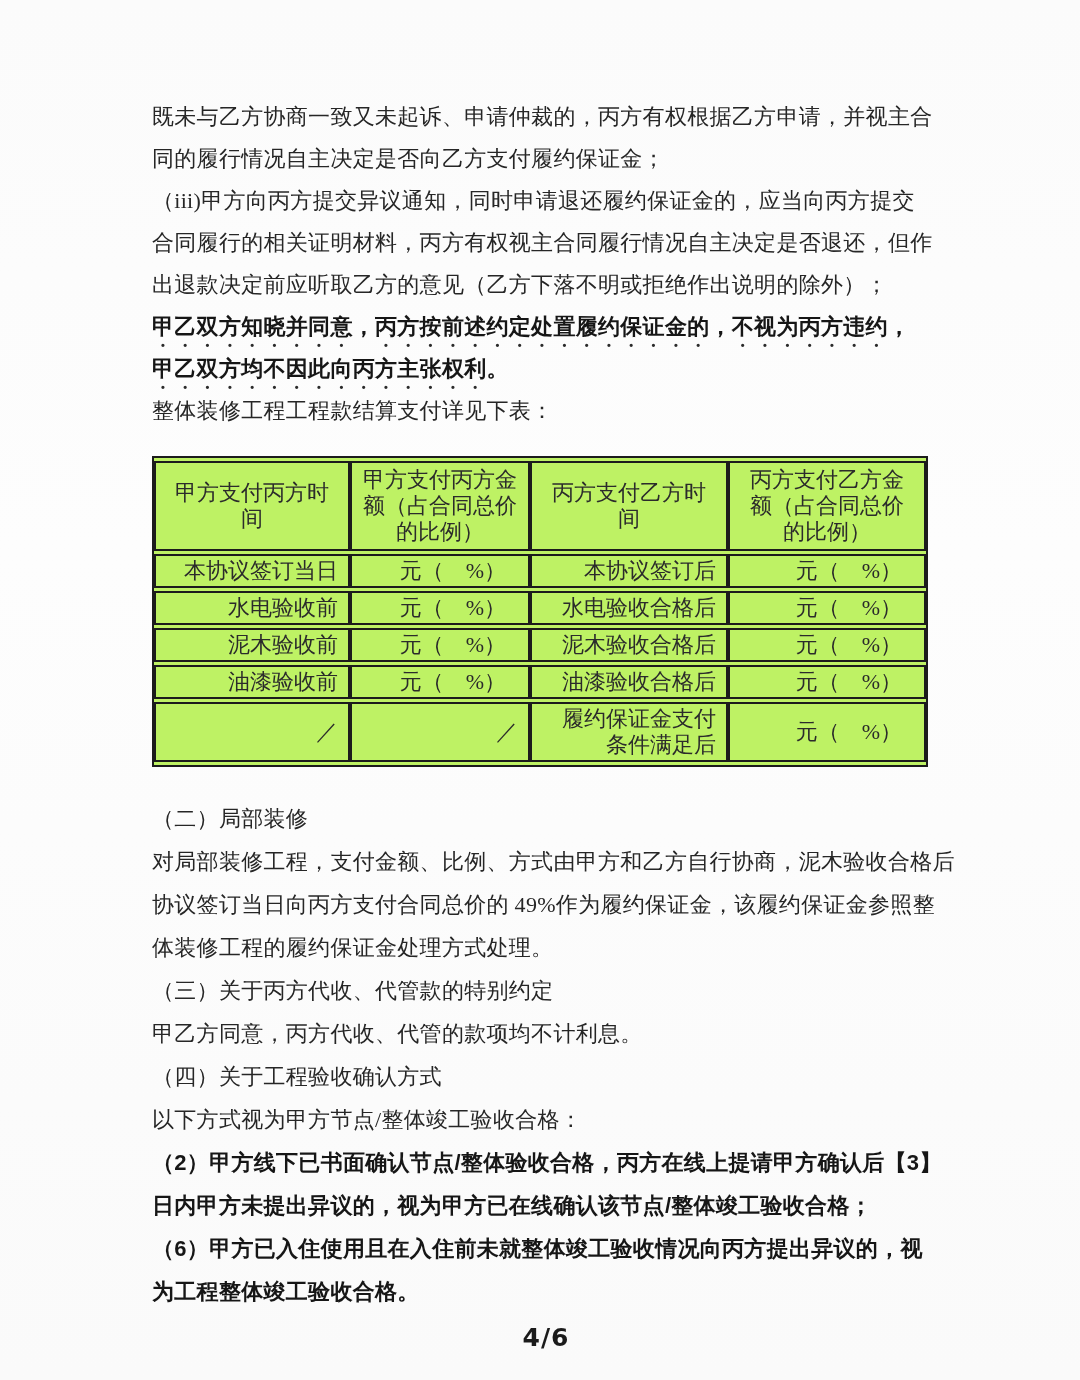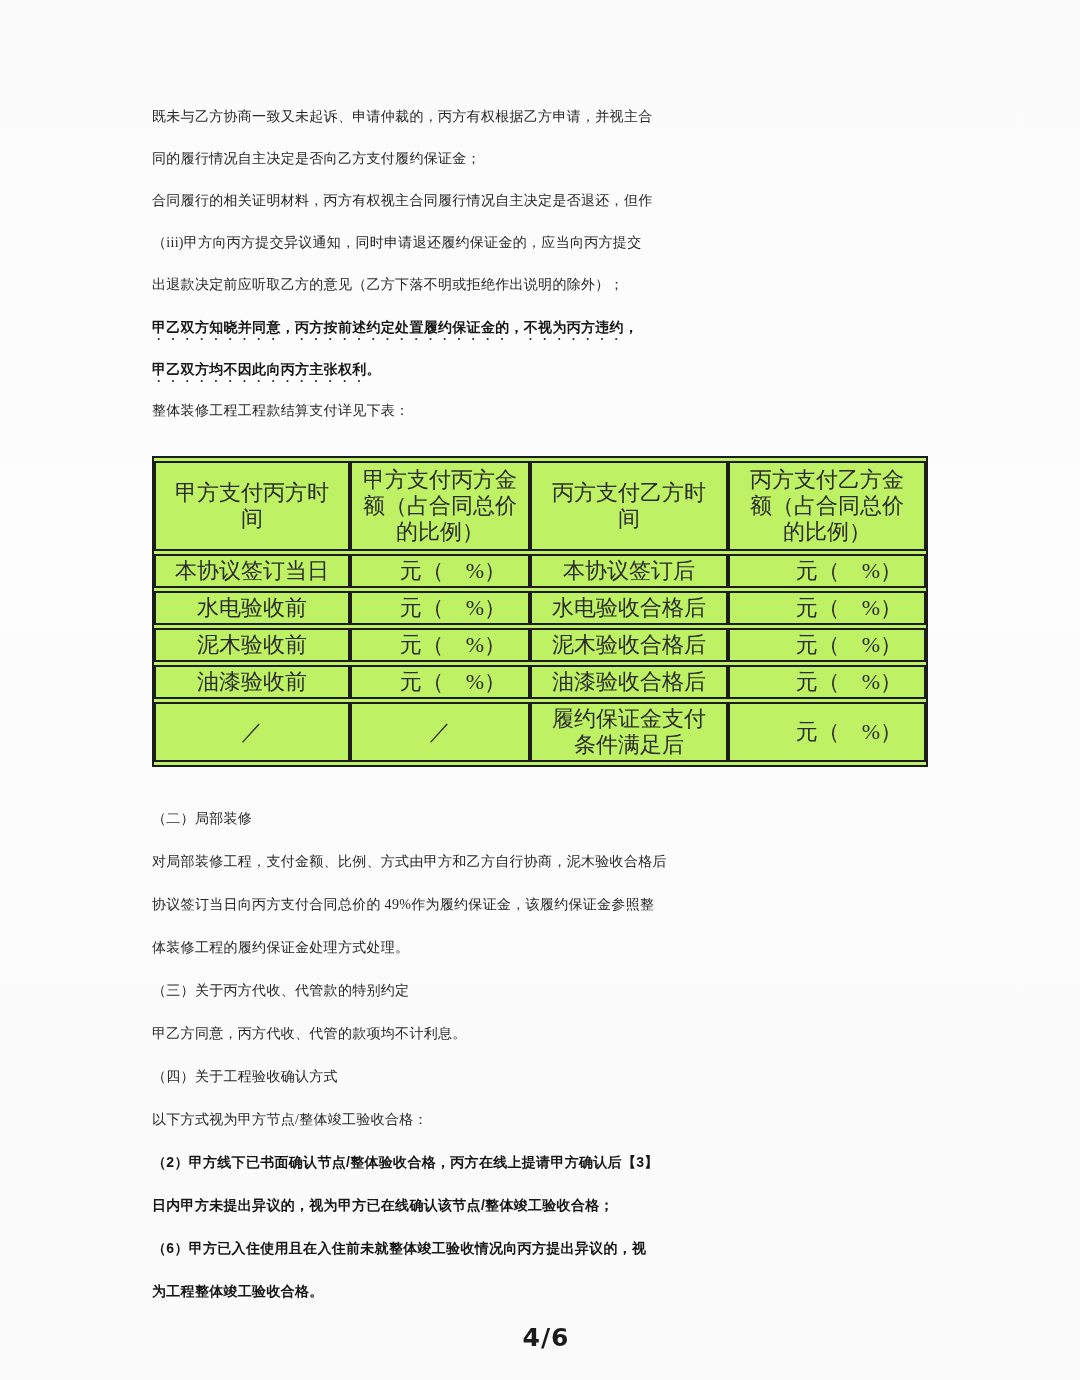--- a/index.html
+++ b/index.html
@@ -4,21 +4,21 @@
 <style>
   html,body{margin:0;padding:0;}
   body{
     width:1080px;height:1380px;overflow:hidden;
     background:#fcfcfc;
     background-image:linear-gradient(180deg,#fbfbfb 0%,#fdfdfd 40%,#fafafa 100%);
     font-family:"Liberation Serif","DejaVu Serif",serif;
     color:#262626;
   }
   .page{padding:96px 140px 0 152px;}
-  .para{font-size:14px;}
+  .para{font-size:22px;}
   .para .line{
     line-height:42px;height:42px;white-space:nowrap;
     letter-spacing:.3px;
   }
   .sec .para .line{line-height:43px;height:43px;}
   .bold-dots .line,.bold-plain .line{
     font-weight:700;color:#161616;
     font-family:"Liberation Sans","DejaVu Sans",sans-serif;
   }
   .bold-dots .line{
@@ -31,41 +31,41 @@
     border-collapse:separate;border-spacing:0 3px;
     border:2px solid #1c1c1c;background:#bef264;
     table-layout:fixed;width:772px;margin:24px 0 30px 0;
   }
   .pay th,.pay td{
     border:2px solid #1c1c1c;box-sizing:border-box;
     font-size:22px;line-height:26px;font-weight:400;
     padding:2px 10px;color:#2b2b2b;overflow:hidden;
   }
   .pay th{text-align:center;padding:4px 10px;}
-  .pay td.c-center{text-align:center;}
+  .pay td.c-center{text-align:right;}
   .pay td.c-amount{text-align:right;padding-right:22px;}
   .footer{
     margin-top:10px;text-align:center;
     font-family:"DejaVu Sans","Liberation Sans",sans-serif;
     font-weight:700;font-size:25px;color:#1b1b1b;letter-spacing:1px;
   }
 </style>
 </head>
 <body>
 
 <div class="page">
 
   <div class="para">
       <div class="line">既未与乙方协商一致又未起诉、申请仲裁的，丙方有权根据乙方申请，并视主合</div>
       <div class="line">同的履行情况自主决定是否向乙方支付履约保证金；</div>
     </div>
 
   <div class="para">
+      <div class="line">（iii)甲方向丙方提交异议通知，同时申请退还履约保证金的，应当向丙方提交</div>
       <div class="line">合同履行的相关证明材料，丙方有权视主合同履行情况自主决定是否退还，但作</div>
-      <div class="line">（iii)甲方向丙方提交异议通知，同时申请退还履约保证金的，应当向丙方提交</div>
       <div class="line">出退款决定前应听取乙方的意见（乙方下落不明或拒绝作出说明的除外）；</div>
     </div>
 
   <div class="para bold-dots">
       <div class="line">甲乙双方知晓并同意，丙方按前述约定处置履约保证金的，不视为丙方违约，</div>
       <div class="line">甲乙双方均不因此向丙方主张权利。</div>
     </div>
 
   <div class="para">
       <div class="line">整体装修工程工程款结算支付详见下表：</div>

